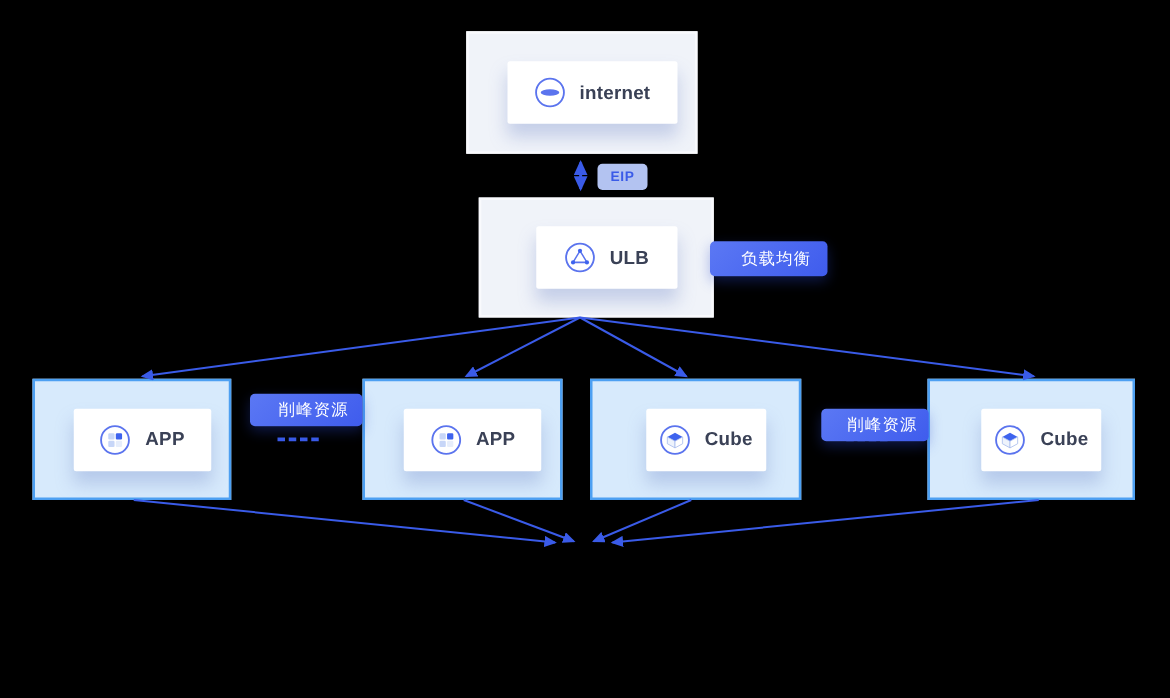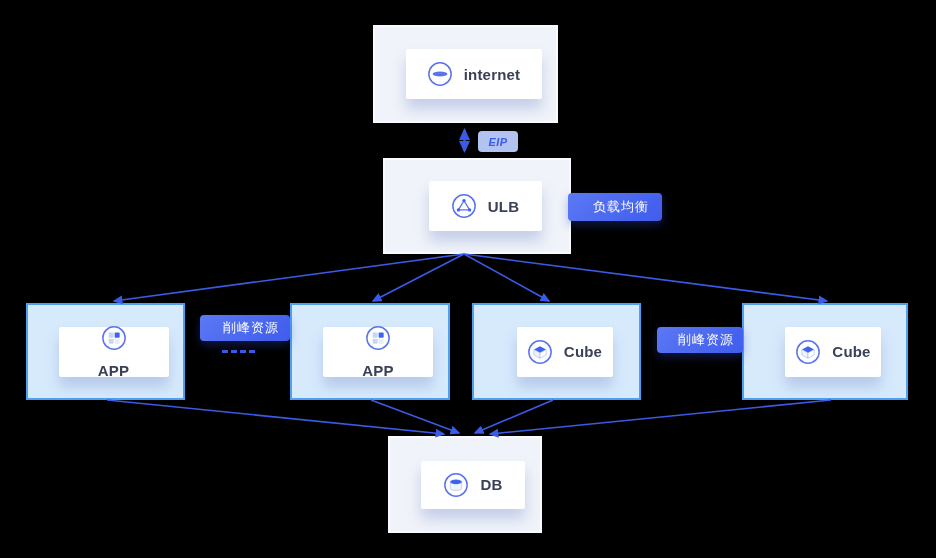--- a/index.html
+++ b/index.html
@@ -17,41 +17,41 @@
   }
   .card .label{font-size:15px;font-weight:600;color:#3a4156;letter-spacing:.2px;}
   .icon{display:flex;align-items:center;}
   
   #node-internet{left:373px;top:25px;width:185px;height:98px;}
   #node-internet .card{width:136px;height:50px;}
   #node-ulb{left:383px;top:158px;width:188px;height:96px;}
   #node-ulb .card{width:113px;height:50px;}
   #node-app1{left:26px;top:303px;width:159px;height:97px;}
   #node-app2{left:290px;top:303px;width:160px;height:97px;}
-  #node-app1 .card,#node-app2 .card{width:110px;height:50px;flex-direction:column;}
+  #node-app1 .card,#node-app2 .card{width:110px;height:50px;}
   #node-cube1{left:472px;top:303px;width:169px;height:97px;}
   #node-cube2{left:742px;top:303px;width:166px;height:97px;}
   #node-cube1 .card,#node-cube2 .card{width:96px;height:50px;}
   #node-db{left:388px;top:436px;width:154px;height:97px;}
   #node-db .card{width:104px;height:48px;}
   
   .badge{
     position:absolute;display:flex;align-items:center;justify-content:center;border-radius:4px;
     color:#fff;font-size:13px;letter-spacing:1px;z-index:6;
     background:linear-gradient(135deg,#5b78f4,#3f5ced);
     box-shadow:0 4px 10px rgba(40,70,200,.35);
     padding-left:12px;
   }
   #badge-load-balancing{left:568px;top:193px;width:82px;height:28px;}
   #badge-normal-resources{left:200px;top:315px;width:78px;height:26px;}
   #badge-peak-resources{left:657px;top:315px;width:74px;height:26px;margin-top:12px;}
   #badge-eip{
     position:absolute;left:478px;top:131px;width:40px;height:21px;border-radius:4px;
     background:#b3c3f1;color:#3a5be8;font-size:11px;font-weight:bold;letter-spacing:.5px;
-    display:flex;align-items:center;justify-content:center;z-index:6;box-shadow:none;font-style:italic;
+    display:flex;align-items:center;justify-content:center;z-index:6;box-shadow:none;
   }
   .dash-line{position:absolute;height:0;border-top:3px dashed #3a5be8;z-index:4;}
   #dash-normal{left:222px;top:350px;width:33px;}
   #dash-peak{left:677px;top:350px;width:33px;}
 </style>
 </head>
 <body>
 
 <div class="stage">
 
@@ -166,26 +166,14 @@
           <circle cx="14" cy="14" r="12" fill="#fff" stroke="#5b74ee" stroke-width="1.6"></circle>
           <path d="M14 7.8 L20.6 11.4 L14 15 L7.4 11.4 Z" fill="#3e63ee"></path>
           <path d="M7.4 11.4 L14 15 L14 20.8 L7.4 17.2 Z" fill="#eef3fc" stroke="#a8bbec" stroke-width="0.7"></path>
           <path d="M20.6 11.4 L14 15 L14 20.8 L20.6 17.2 Z" fill="#ffffff" stroke="#a8bbec" stroke-width="0.7"></path>
         </svg>
       </span>
       <span class="label">Cube</span>
     </div>
   </div>
 
-  <div class="box gray" id="node-db">
-    <div class="card">
-      <span class="icon">
-        <svg width="26" height="26" viewBox="0 0 28 28">
-          <circle cx="14" cy="14" r="12" fill="#fff" stroke="#5b74ee" stroke-width="1.6"></circle>
-          <path d="M7.8 10.6 L7.8 17.2 C7.8 18.7 10.6 19.9 14 19.9 C17.4 19.9 20.2 18.7 20.2 17.2 L20.2 10.6 Z" fill="#eef3fc" stroke="#a8bbec" stroke-width="0.7"></path>
-          <ellipse cx="14" cy="10.6" rx="6.2" ry="2.5" fill="#3e63ee"></ellipse>
-        </svg>
-      </span>
-      <span class="label">DB</span>
-    </div>
-  </div>
 
 </div>
 
 </body></html>

